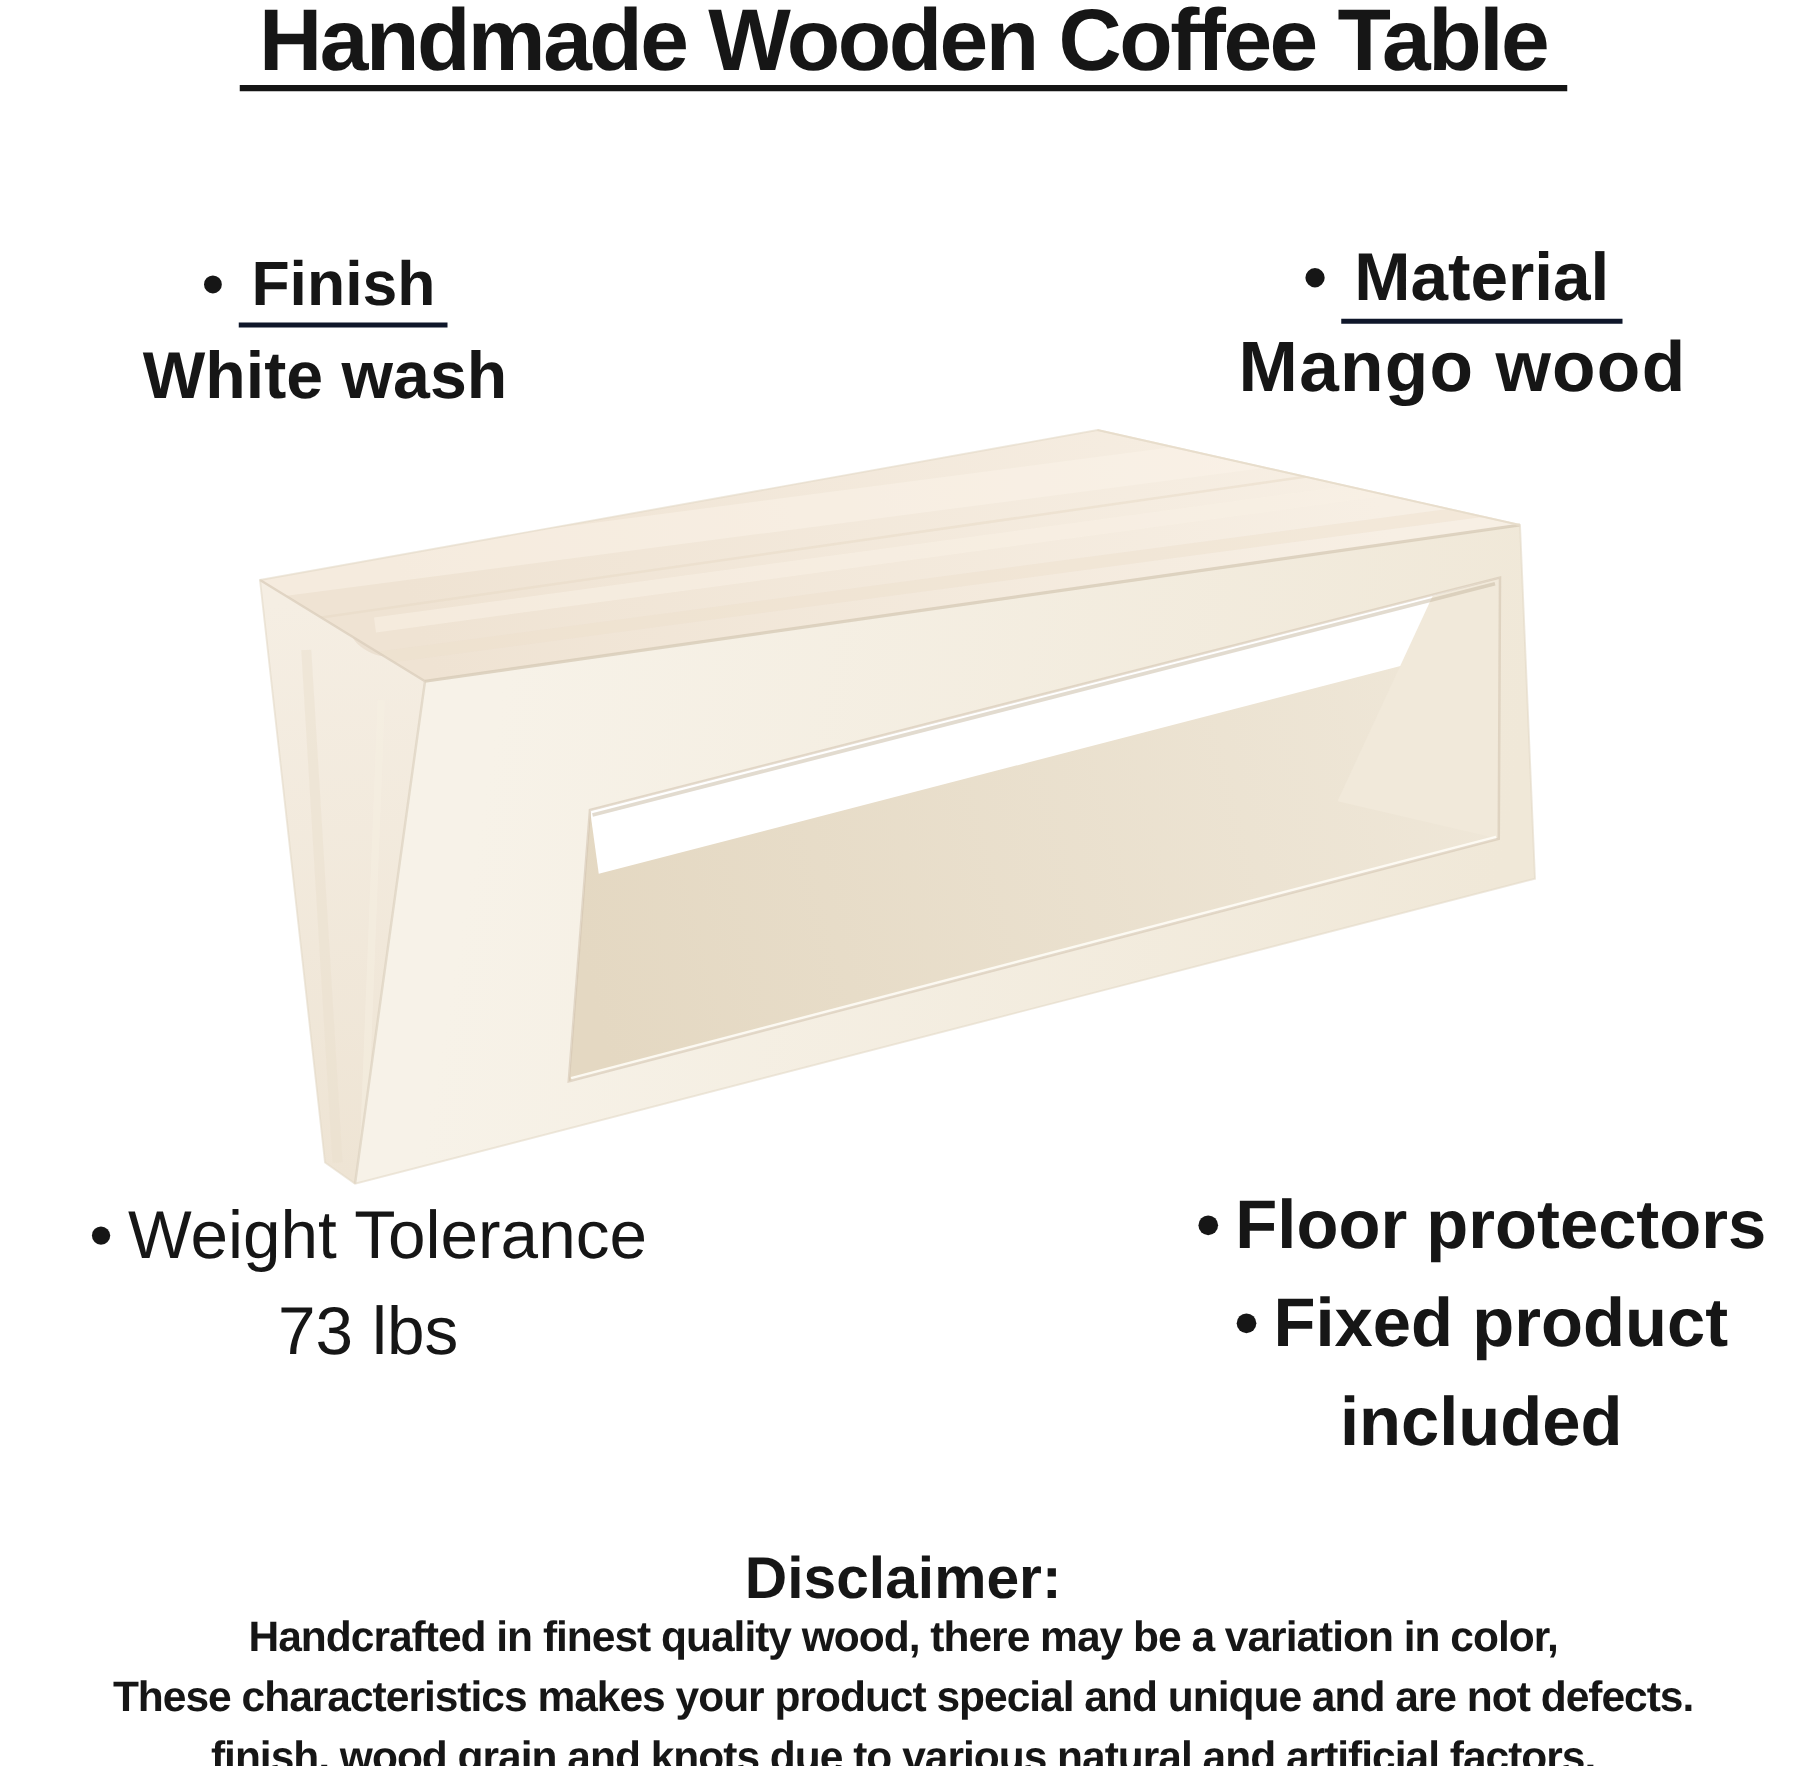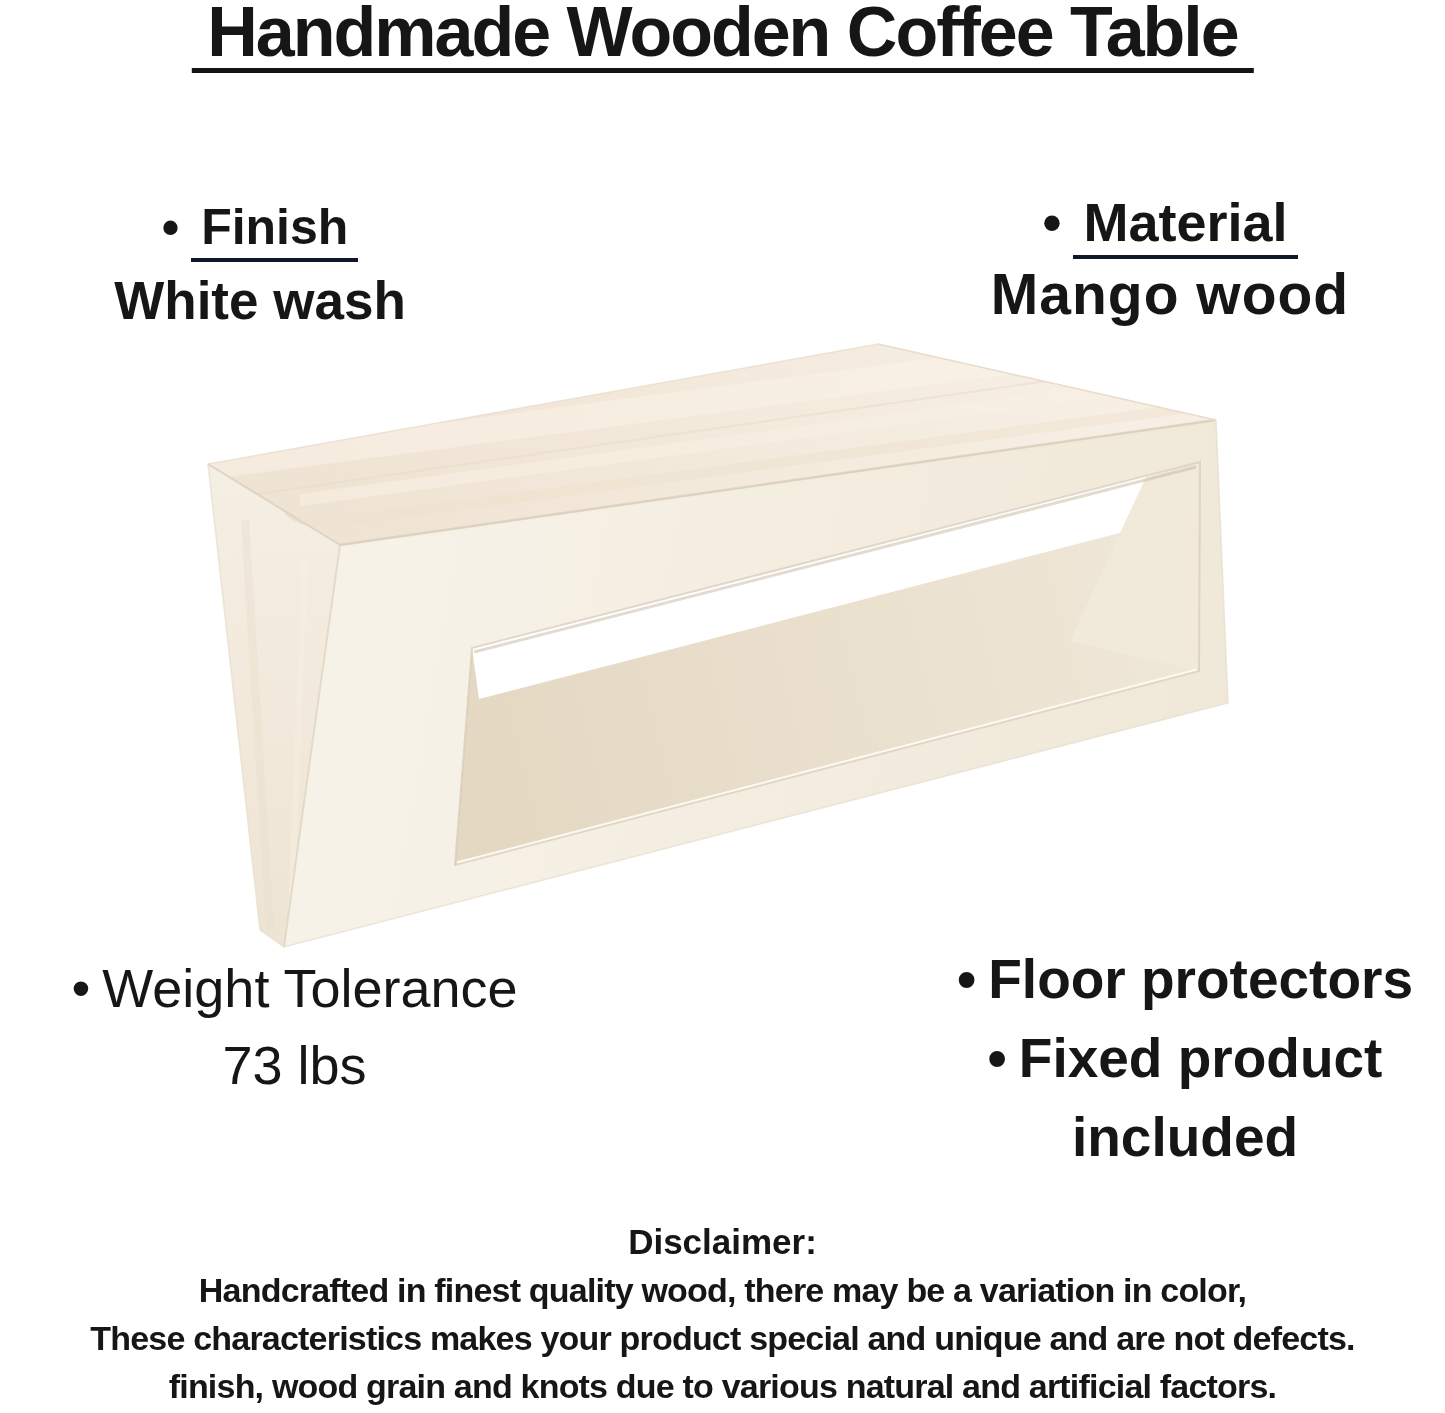--- a/index.html
+++ b/index.html
@@ -33,21 +33,21 @@
   #weight{left:0;top:950px;width:555px;font-size:54px;font-weight:400;line-height:77px;margin-left:17px;}
   #features{left:925px;top:940px;width:520px;font-size:55px;font-weight:700;line-height:79px;}
   .feat-line{white-space:nowrap;}
 
   
   .disclaimer{
     position:absolute;left:0;right:0;top:1218px;text-align:center;
     font-weight:700;font-size:34px;line-height:48px;letter-spacing:-0.8px;
   }
   .disclaimer .dline{white-space:nowrap;}
-  .disclaimer .dhead{font-size:35px;letter-spacing:0;}
+  .disclaimer .dhead{font-size:47px;letter-spacing:0;margin-top:20px;}
 
   
   .figure{position:absolute;left:0;top:0;width:1445px;height:1413px;z-index:0;}
   .textlayer{position:relative;z-index:2;}
 </style>
 </head>
 <body>
 
 <div class="page">
 

